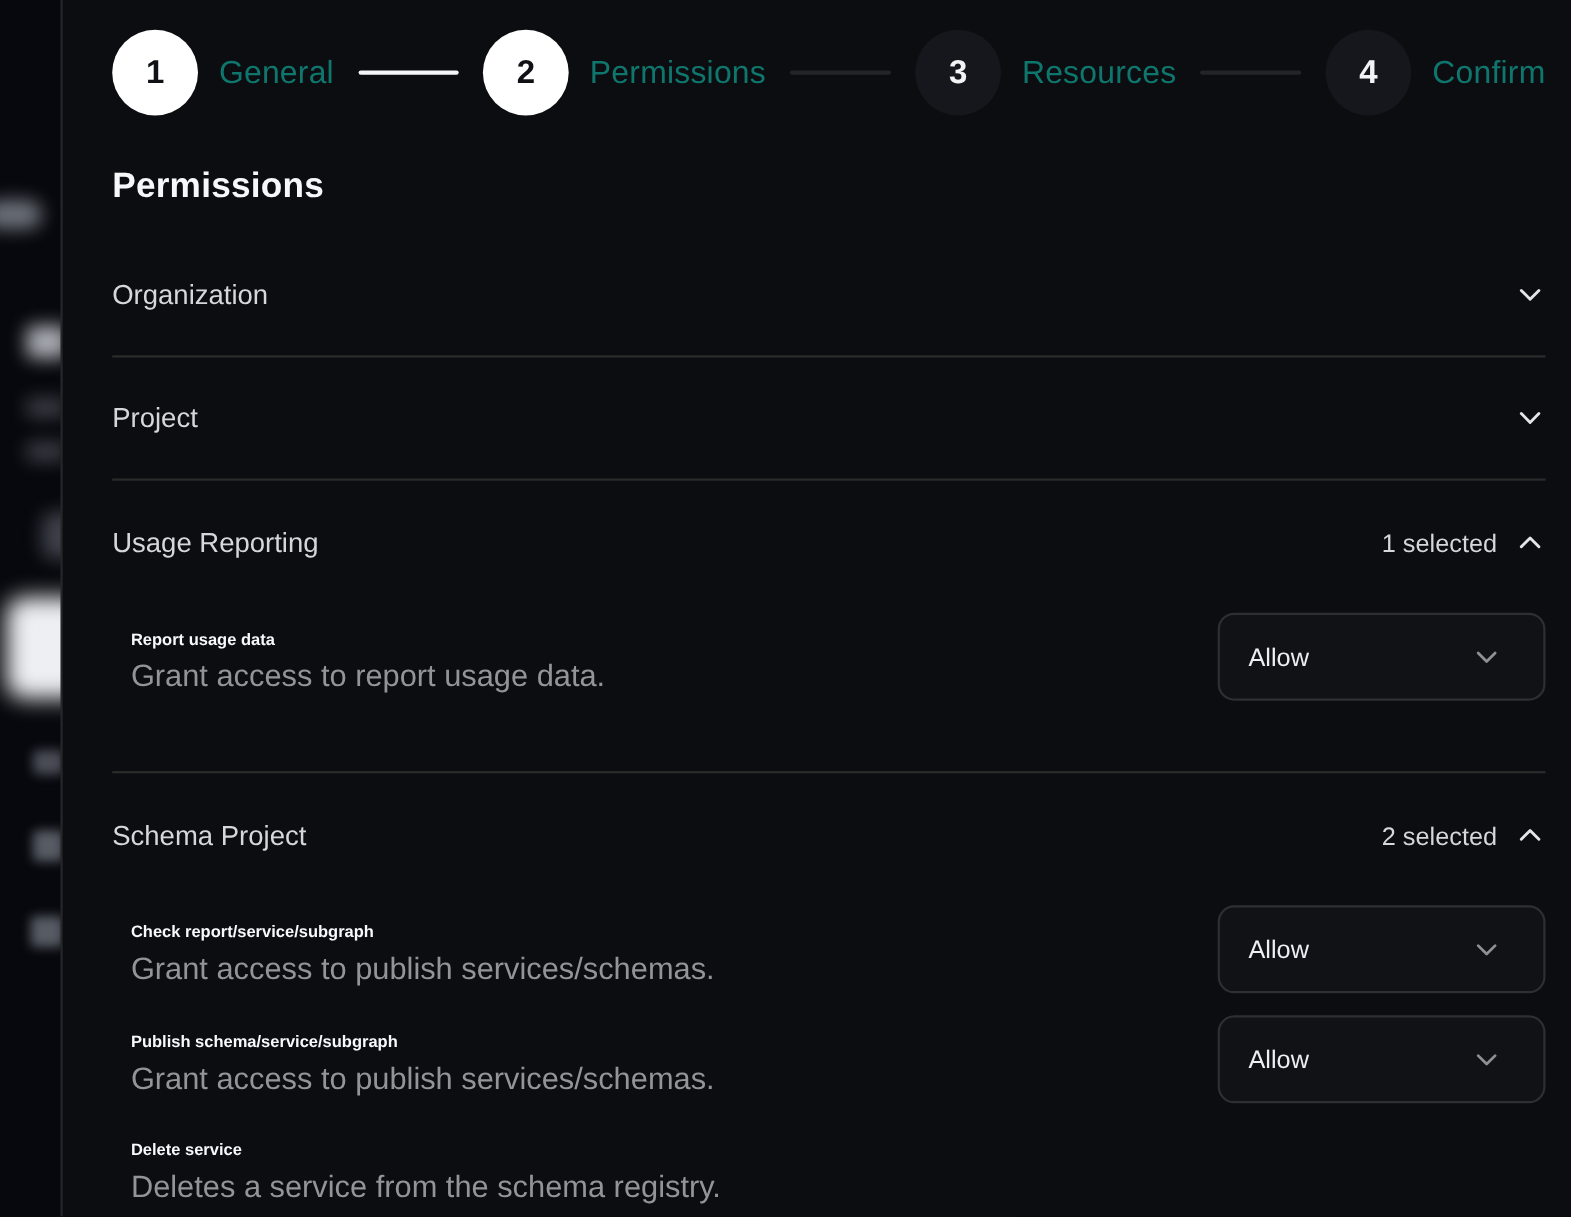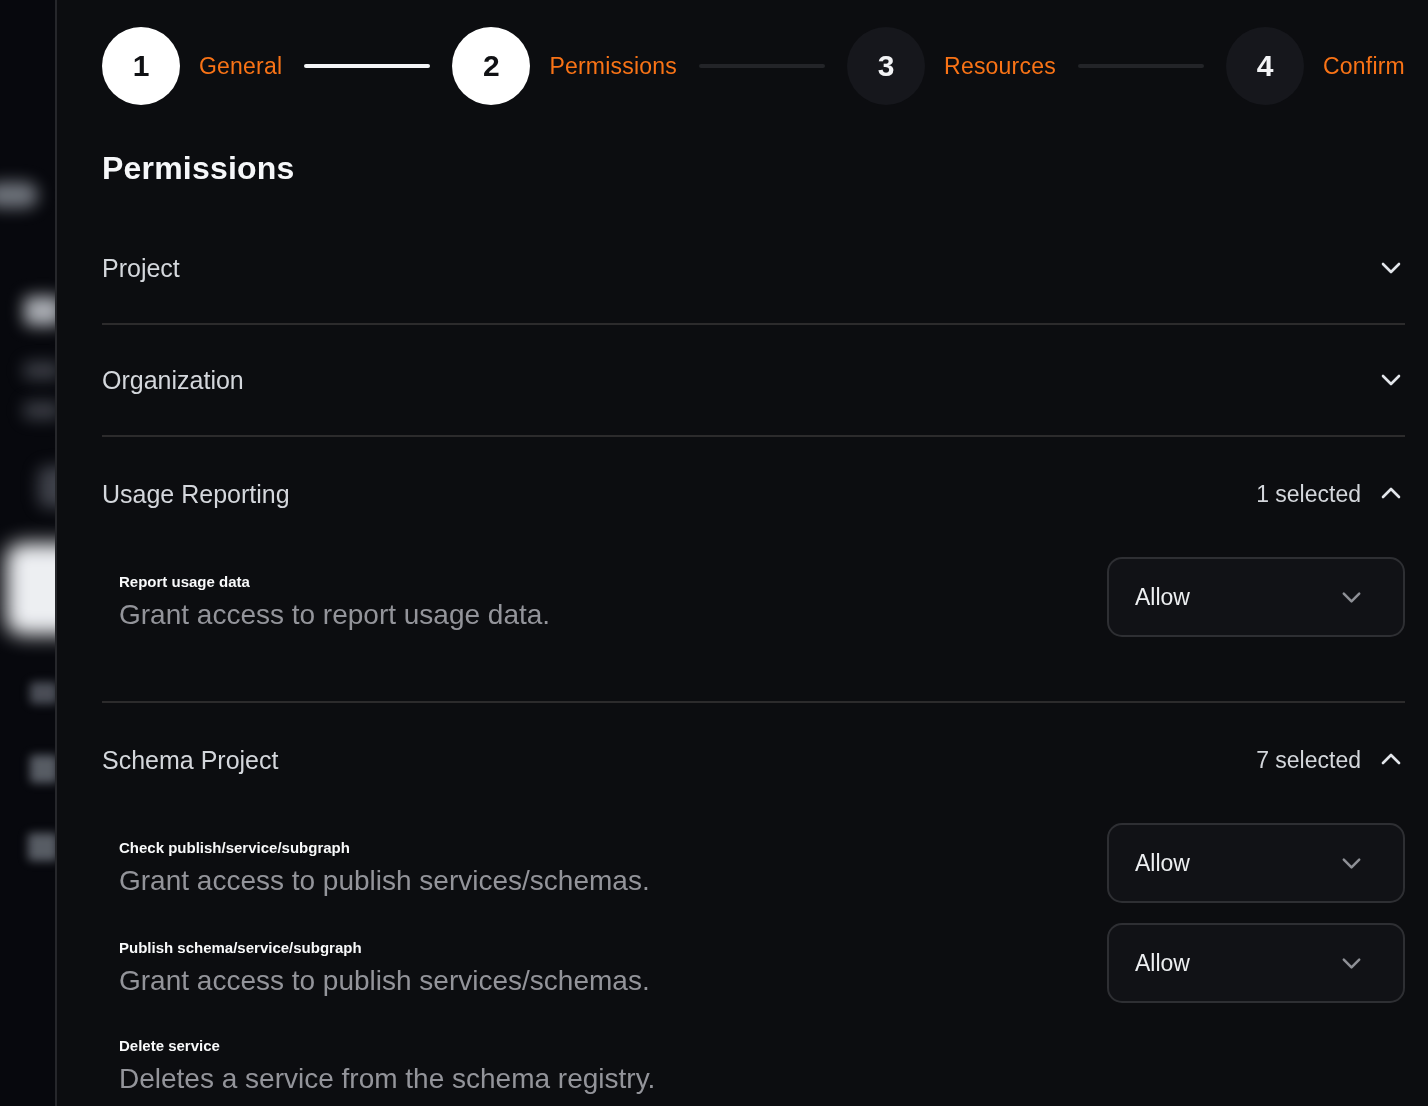--- a/index.html
+++ b/index.html
@@ -35,21 +35,21 @@
   
   .stepper { display:flex; align-items:center; height:78px; }
   .step { display:flex; align-items:center; gap:19px; flex:0 0 auto; }
   .circle {
     width:78px; height:78px; border-radius:50%;
     display:flex; align-items:center; justify-content:center;
     font-size:30px; font-weight:700;
   }
   .circle.active   { background:#ffffff; color:#101114; }
   .circle.inactive { background:#16171c; color:#f2f3f5; }
-  .step-label { font-size:23px; font-weight:500; color:#f97316; letter-spacing:.2px; }
+  .step-label { font-size:29px; font-weight:500; color:#0f766e; letter-spacing:.2px; }
   .connector { flex:1 1 auto; height:4px; border-radius:2px; margin:0 22px; }
   .connector.active   { background:#f4f5f7; }
   .connector.inactive { background:#232428; }
 
   
   h1.page-title {
     margin-top:44px; font-size:32px; line-height:38px;
     font-weight:700; color:#f6f7f9; letter-spacing:.2px;
   }
 
@@ -118,33 +118,33 @@
         <div class="connector inactive"></div>
         <div class="step">
           <div class="circle inactive">4</div>
           <div class="step-label">Confirm</div>
         </div>
       </div>
     <h1 class="page-title">Permissions</h1>
     <div class="sections">
         <section class="section collapsed">
           <div class="sec-head">
+            <div class="sec-title">Organization</div>
+            <div class="sec-meta">
+              <span class="chev">
+                <svg width="28" height="28" viewBox="0 0 28 28" fill="none">
+                  <path d="M6 10 L14 18 L22 10" stroke="#e2e5ea" stroke-width="2.6" stroke-linecap="round" stroke-linejoin="round"></path>
+                </svg>
+              </span>
+            </div>
+          </div>
+        </section>
+        <section class="section collapsed">
+          <div class="sec-head">
             <div class="sec-title">Project</div>
-            <div class="sec-meta">
-              <span class="chev">
-                <svg width="28" height="28" viewBox="0 0 28 28" fill="none">
-                  <path d="M6 10 L14 18 L22 10" stroke="#e2e5ea" stroke-width="2.6" stroke-linecap="round" stroke-linejoin="round"></path>
-                </svg>
-              </span>
-            </div>
-          </div>
-        </section>
-        <section class="section collapsed">
-          <div class="sec-head">
-            <div class="sec-title">Organization</div>
             <div class="sec-meta">
               <span class="chev">
                 <svg width="28" height="28" viewBox="0 0 28 28" fill="none">
                   <path d="M6 10 L14 18 L22 10" stroke="#e2e5ea" stroke-width="2.6" stroke-linecap="round" stroke-linejoin="round"></path>
                 </svg>
               </span>
             </div>
           </div>
         </section>
         <section class="section expanded">
@@ -173,32 +173,32 @@
                   </svg>
                 </span>
               </div>
             </div>
           </div>
         </section>
         <section class="section expanded">
           <div class="sec-head">
             <div class="sec-title">Schema Project</div>
             <div class="sec-meta">
-              <span class="sec-count">7 selected</span>
+              <span class="sec-count">2 selected</span>
               <span class="chev">
                 <svg width="28" height="28" viewBox="0 0 28 28" fill="none">
                   <path d="M6 17 L14 9 L22 17" stroke="#e2e5ea" stroke-width="2.6" stroke-linecap="round" stroke-linejoin="round"></path>
                 </svg>
               </span>
             </div>
           </div>
           <div class="items">
             <div class="item">
               <div class="item-text">
-                <div class="item-title">Check publish/service/subgraph</div>
+                <div class="item-title">Check report/service/subgraph</div>
                 <div class="item-desc">Grant access to publish services/schemas.</div>
               </div>
               <div class="dropdown">
                 <span class="dd-value">Allow</span>
                 <span class="chev">
                   <svg width="27" height="27" viewBox="0 0 28 28" fill="none">
                     <path d="M6 10 L14 18 L22 10" stroke="#8e9096" stroke-width="2.6" stroke-linecap="round" stroke-linejoin="round"></path>
                   </svg>
                 </span>
               </div>

